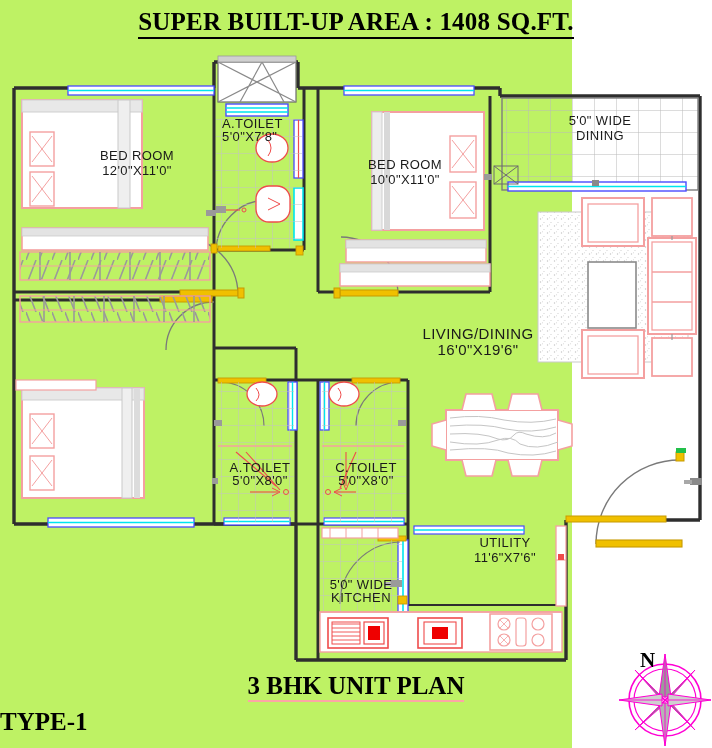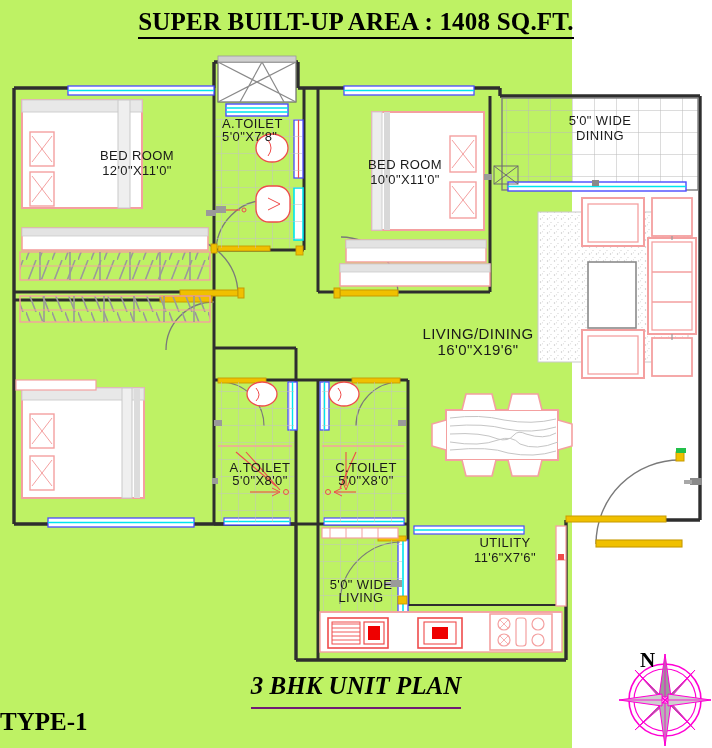--- a/index.html
+++ b/index.html
@@ -11,21 +11,21 @@
     position:absolute;left:0;top:8px;width:712px;text-align:center;
     font-family:"Liberation Serif", serif;font-size:25px;font-weight:bold;
     color:#000;letter-spacing:.2px;
   }
   .title-top span{border-bottom:2px solid #000;padding-bottom:2px;}
 
   .title-bot{
     position:absolute;left:0;top:672px;width:712px;text-align:center;
     font-family:"Liberation Serif", serif;font-size:25px;font-weight:bold;color:#000;
   }
-  .title-bot span{border-bottom:2px solid #701a75;padding-bottom:8px;font-style:italic;}
+  .title-bot span{border-bottom:2px solid #fca5a5;padding-bottom:1px;}
   .title-bot2{
     position:absolute;left:0;top:708px;width:712px;text-align:left;
     font-family:"Liberation Serif", serif;font-size:25px;font-weight:bold;color:#000;
   }
 
   svg.plan{position:absolute;left:0;top:0;width:712px;height:748px;}
 
   .roomlabel{
     position:absolute;color:#1a1a1a;text-align:center;
     font-family:"Liberation Sans", sans-serif;
@@ -517,21 +517,21 @@
     <div>5'0"X8'0"</div>
   </div>
 
   <div class="roomlabel" style="left:445px;top:535px;width:120px;">
     <div>UTILITY</div>
     <div>11'6"X7'6"</div>
   </div>
 
   <div class="roomlabel sm" style="left:322px;top:578px;width:78px;">
     <div>5'0" WIDE</div>
-    <div>LIVING</div>
+    <div>KITCHEN</div>
   </div>
 
   <div class="compass-n">N</div>
 
   <div class="title-bot">
     <span>3 BHK UNIT PLAN</span>
   </div>
   <div class="title-bot2">TYPE-1</div>
 
 </div>

